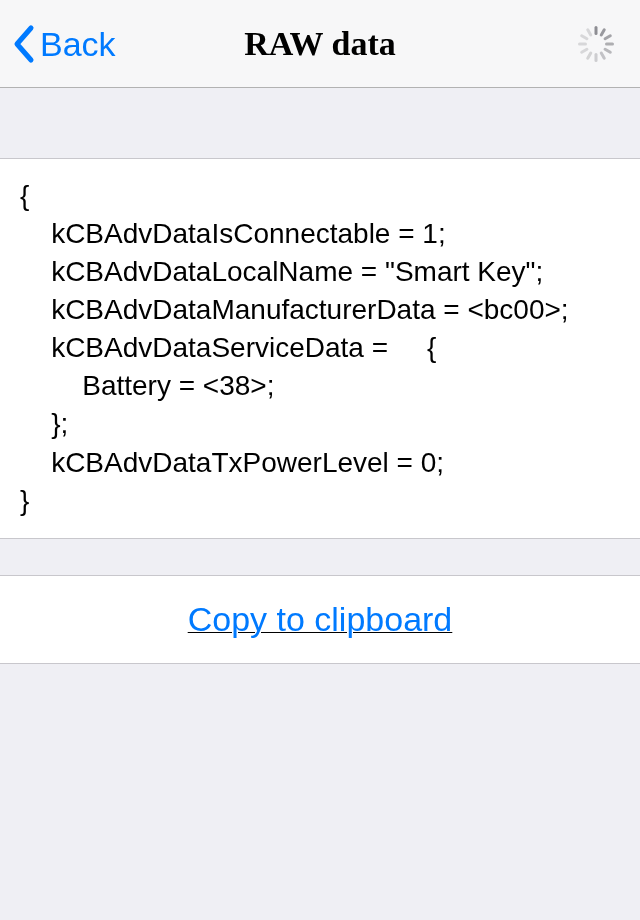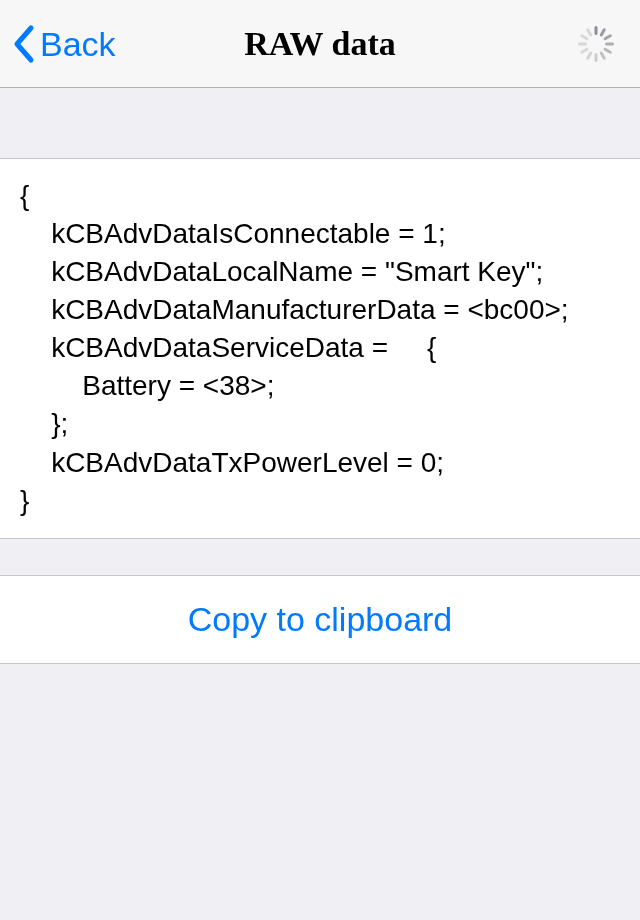--- a/index.html
+++ b/index.html
@@ -74,20 +74,21 @@
       white-space: pre-wrap;
       word-wrap: break-word;
     }
     .action-section {
       margin-top: 36px;
       background: #fff;
       border-top: 1px solid #c8c7cc;
       border-bottom: 1px solid #c8c7cc;
       padding: 24px 0;
       text-align: center;
+      text-decoration: underline;
     }
     .copy-button {
       color: #007aff;
       font-size: 34px;
       font-weight: 400;
       cursor: pointer;
     }
   </style>
 </head>
 <body>

